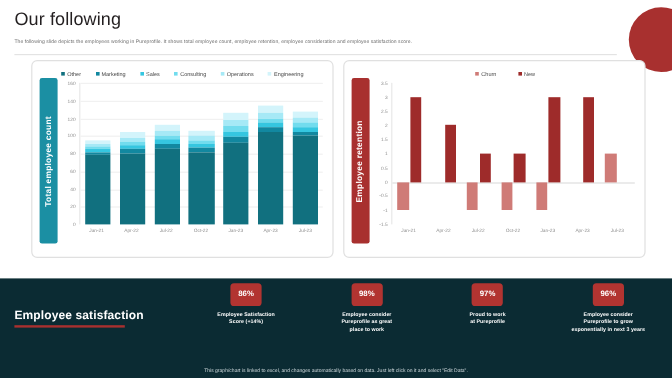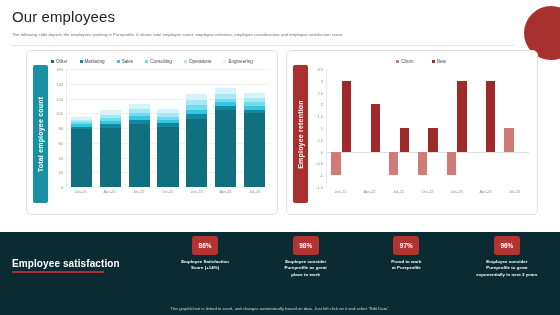--- a/index.html
+++ b/index.html
@@ -170,21 +170,21 @@
   }
 </style>
 </head>
 <body>
 
 <div id="slide">
 
   <div class="corner-circle"></div>
 
   <div class="header">
-    <div class="page-title">Our employees</div>
+    <div class="page-title">Our following</div>
     <div class="page-sub">The following slide depicts the employees working in Pureprofile. It shows total employee count, employee retention, employee consideration and employee satisfaction score.</div>
   </div>
   <div class="header-rule"></div>
 
   <div class="card" id="card-left">
     <div class="axis-ribbon ribbon-teal">
       <span>Total employee count</span>
     </div>
     <div class="legend" id="legend-left">
         <div class="legend-item">

